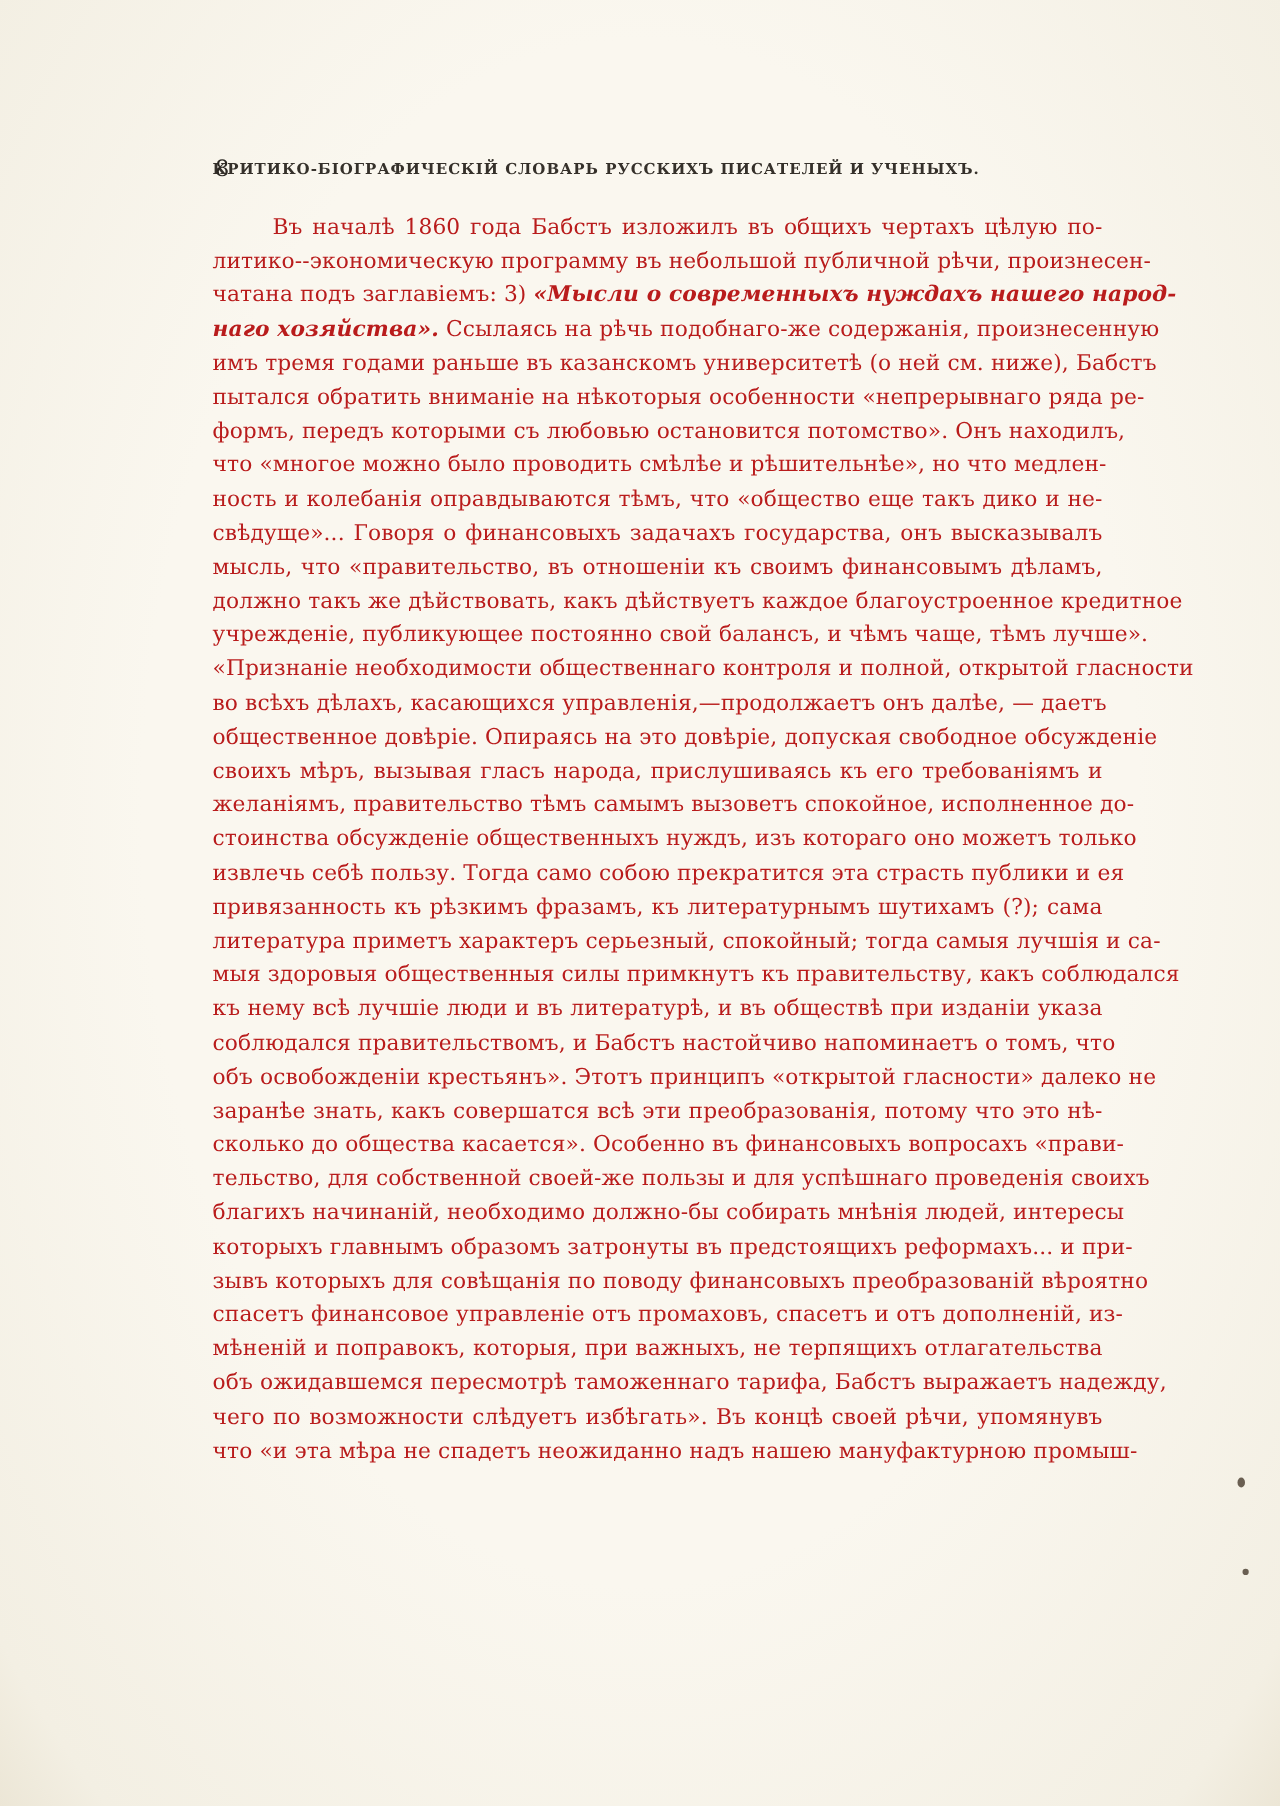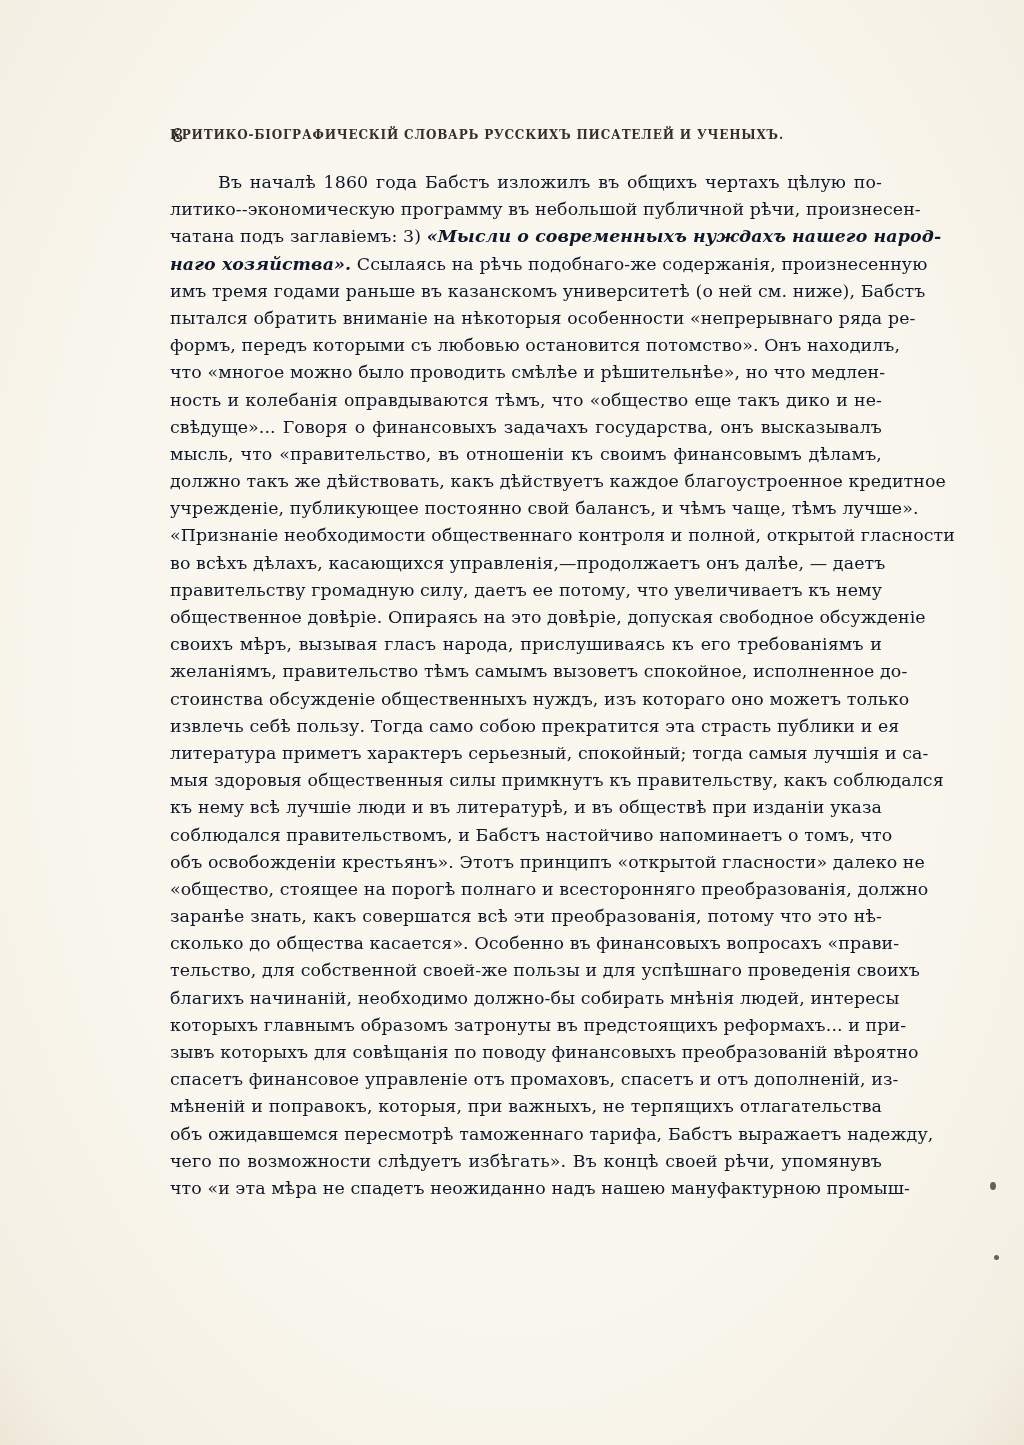--- a/index.html
+++ b/index.html
@@ -43,21 +43,21 @@
   .text-block {
     margin-top: 23px;
   }
   .line {
     font-size: 17.4px;
     line-height: 27.2px;
     height: 27.2px;
     text-align: justify;
     text-align-last: justify;
     white-space: nowrap;
-    color: #0f172a;
+    color: #b91c1c;
     letter-spacing: 0.1px;
   }
   .line.indent {
     text-indent: 48px;
   }
   .it {
     font-style: italic;
     font-weight: 700;
   }
   .speck {
@@ -85,32 +85,31 @@
       <div class="line">пытался обратить вниманіе на нѣкоторыя особенности «непрерывнаго ряда ре-</div>
       <div class="line">формъ, передъ которыми съ любовью остановится потомство». Онъ находилъ,</div>
       <div class="line">что «многое можно было проводить смѣлѣе и рѣшительнѣе», но что медлен-</div>
       <div class="line">ность и колебанія оправдываются тѣмъ, что «общество еще такъ дико и не-</div>
       <div class="line">свѣдуще»... Говоря о финансовыхъ задачахъ государства, онъ высказывалъ</div>
       <div class="line">мысль, что «правительство, въ отношеніи къ своимъ финансовымъ дѣламъ,</div>
       <div class="line">должно такъ же дѣйствовать, какъ дѣйствуетъ каждое благоустроенное кредитное</div>
       <div class="line">учрежденіе, публикующее постоянно свой балансъ, и чѣмъ чаще, тѣмъ лучше».</div>
       <div class="line">«Признаніе необходимости общественнаго контроля и полной, открытой гласности</div>
       <div class="line">во всѣхъ дѣлахъ, касающихся управленія,—продолжаетъ онъ далѣе, — даетъ</div>
-      <div class="line">правительству громадную силу, даетъ ее потому, что увеличиваетъ къ нему</div>
       <div class="line">общественное довѣріе. Опираясь на это довѣріе, допуская свободное обсужденіе</div>
       <div class="line">своихъ мѣръ, вызывая гласъ народа, прислушиваясь къ его требованіямъ и</div>
       <div class="line">желаніямъ, правительство тѣмъ самымъ вызоветъ спокойное, исполненное до-</div>
       <div class="line">стоинства обсужденіе общественныхъ нуждъ, изъ котораго оно можетъ только</div>
       <div class="line">извлечь себѣ пользу. Тогда само собою прекратится эта страсть публики и ея</div>
+      <div class="line">привязанность къ рѣзкимъ фразамъ, къ литературнымъ шутихамъ (?); сама</div>
       <div class="line">литература приметъ характеръ серьезный, спокойный; тогда самыя лучшія и са-</div>
       <div class="line">мыя здоровыя общественныя силы примкнутъ къ правительству, какъ соблюдался</div>
       <div class="line">къ нему всѣ лучшіе люди и въ литературѣ, и въ обществѣ при изданіи указа</div>
       <div class="line">соблюдался правительствомъ, и Бабстъ настойчиво напоминаетъ о томъ, что</div>
       <div class="line">объ освобожденіи крестьянъ». Этотъ принципъ «открытой гласности» далеко не</div>
-      <div class="line">«общество, стоящее на порогѣ полнаго и всесторонняго преобразованія, должно</div>
       <div class="line">заранѣе знать, какъ совершатся всѣ эти преобразованія, потому что это нѣ-</div>
       <div class="line">сколько до общества касается». Особенно въ финансовыхъ вопросахъ «прави-</div>
       <div class="line">тельство, для собственной своей-же пользы и для успѣшнаго проведенія своихъ</div>
       <div class="line">благихъ начинаній, необходимо должно-бы собирать мнѣнія людей, интересы</div>
       <div class="line">которыхъ главнымъ образомъ затронуты въ предстоящихъ реформахъ... и при-</div>
       <div class="line">зывъ которыхъ для совѣщанія по поводу финансовыхъ преобразованій вѣроятно</div>
       <div class="line">спасетъ финансовое управленіе отъ промаховъ, спасетъ и отъ дополненій, из-</div>
       <div class="line">мѣненій и поправокъ, которыя, при важныхъ, не терпящихъ отлагательства</div>
       <div class="line">объ ожидавшемся пересмотрѣ таможеннаго тарифа, Бабстъ выражаетъ надежду,</div>
       <div class="line">чего по возможности слѣдуетъ избѣгать». Въ концѣ своей рѣчи, упомянувъ</div>

